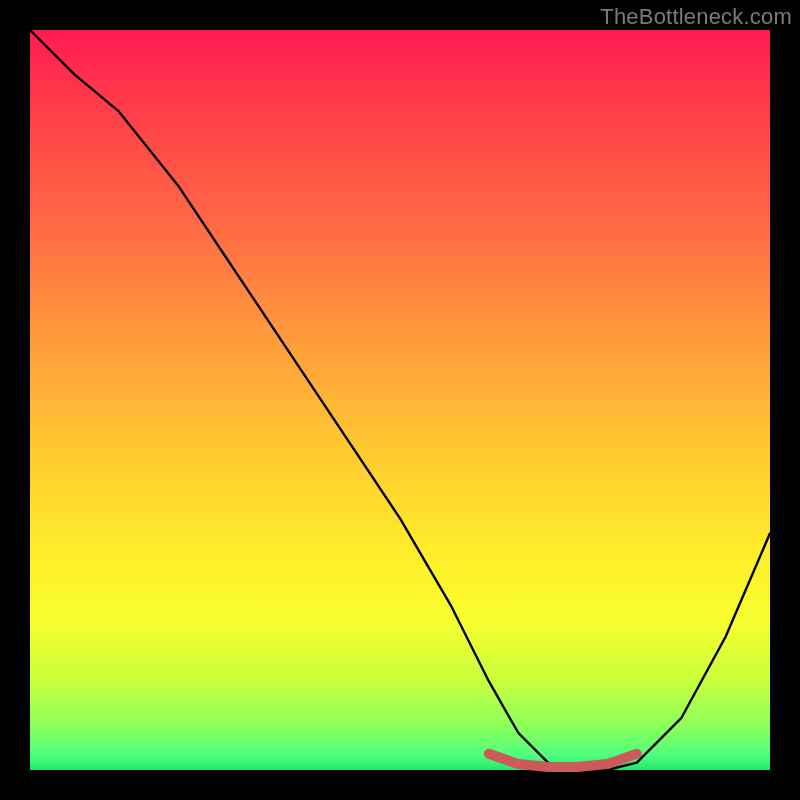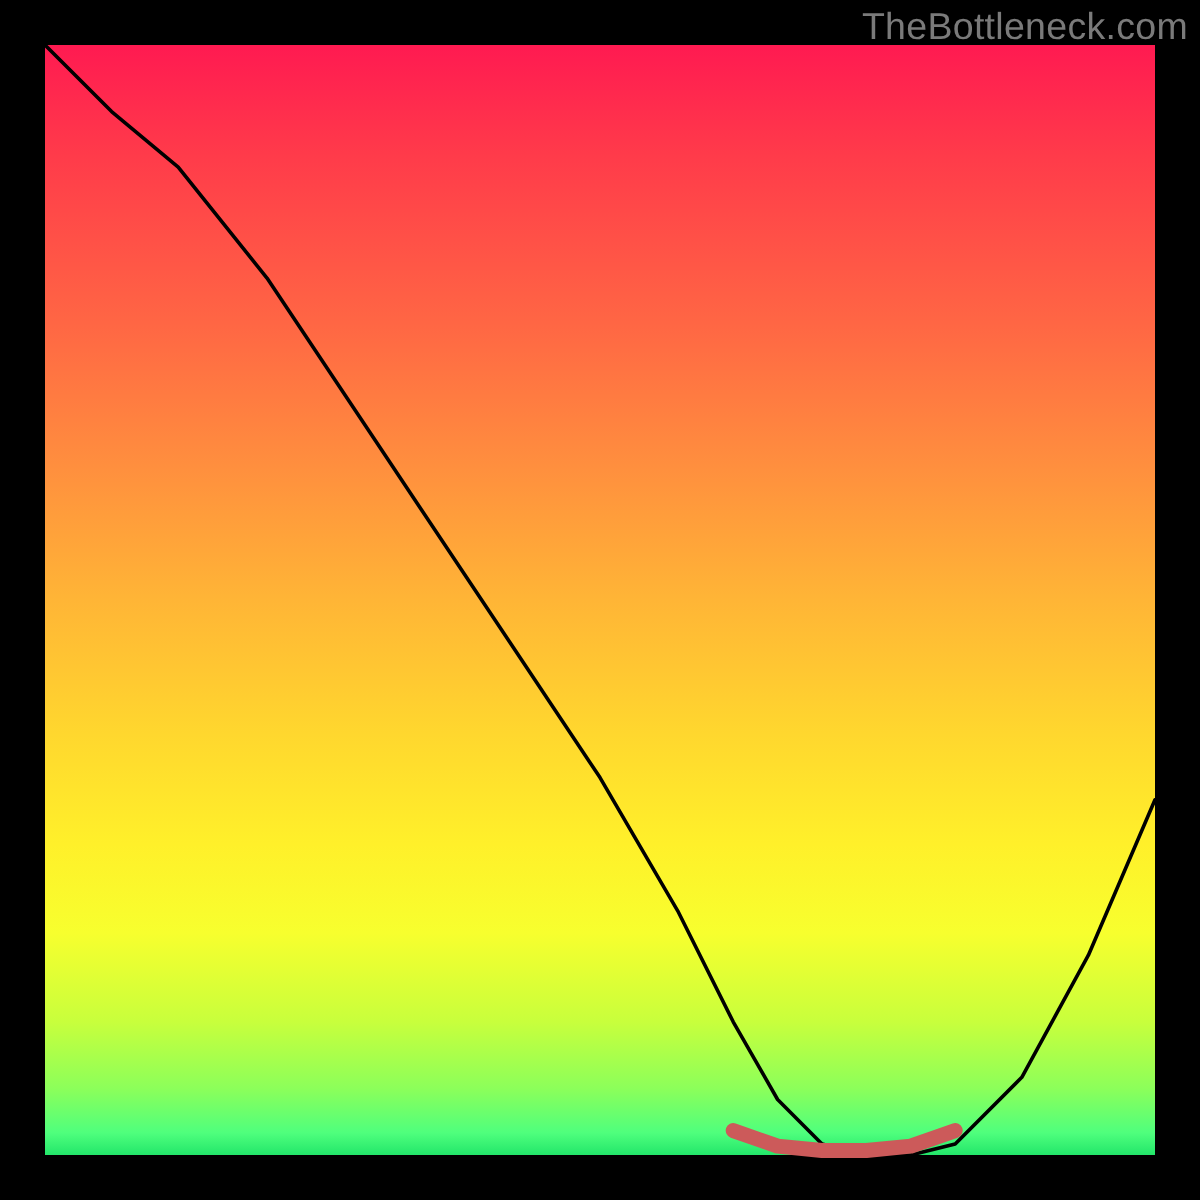--- a/index.html
+++ b/index.html
@@ -47,21 +47,21 @@
     top: 0;
     width: 740px;
     height: 740px;
     overflow: visible;
   }
   .watermark {
     position: absolute;
     top: 4px;
     right: 8px;
     color: #7a7a7a;
-    font-size: 25px;
+    font-size: 22px;
     font-weight: 500;
     letter-spacing: 0.2px;
   }
 </style>
 </head>
 <body>
 
 <div class="frame">
   <div class="watermark">TheBottleneck.com</div>
 

